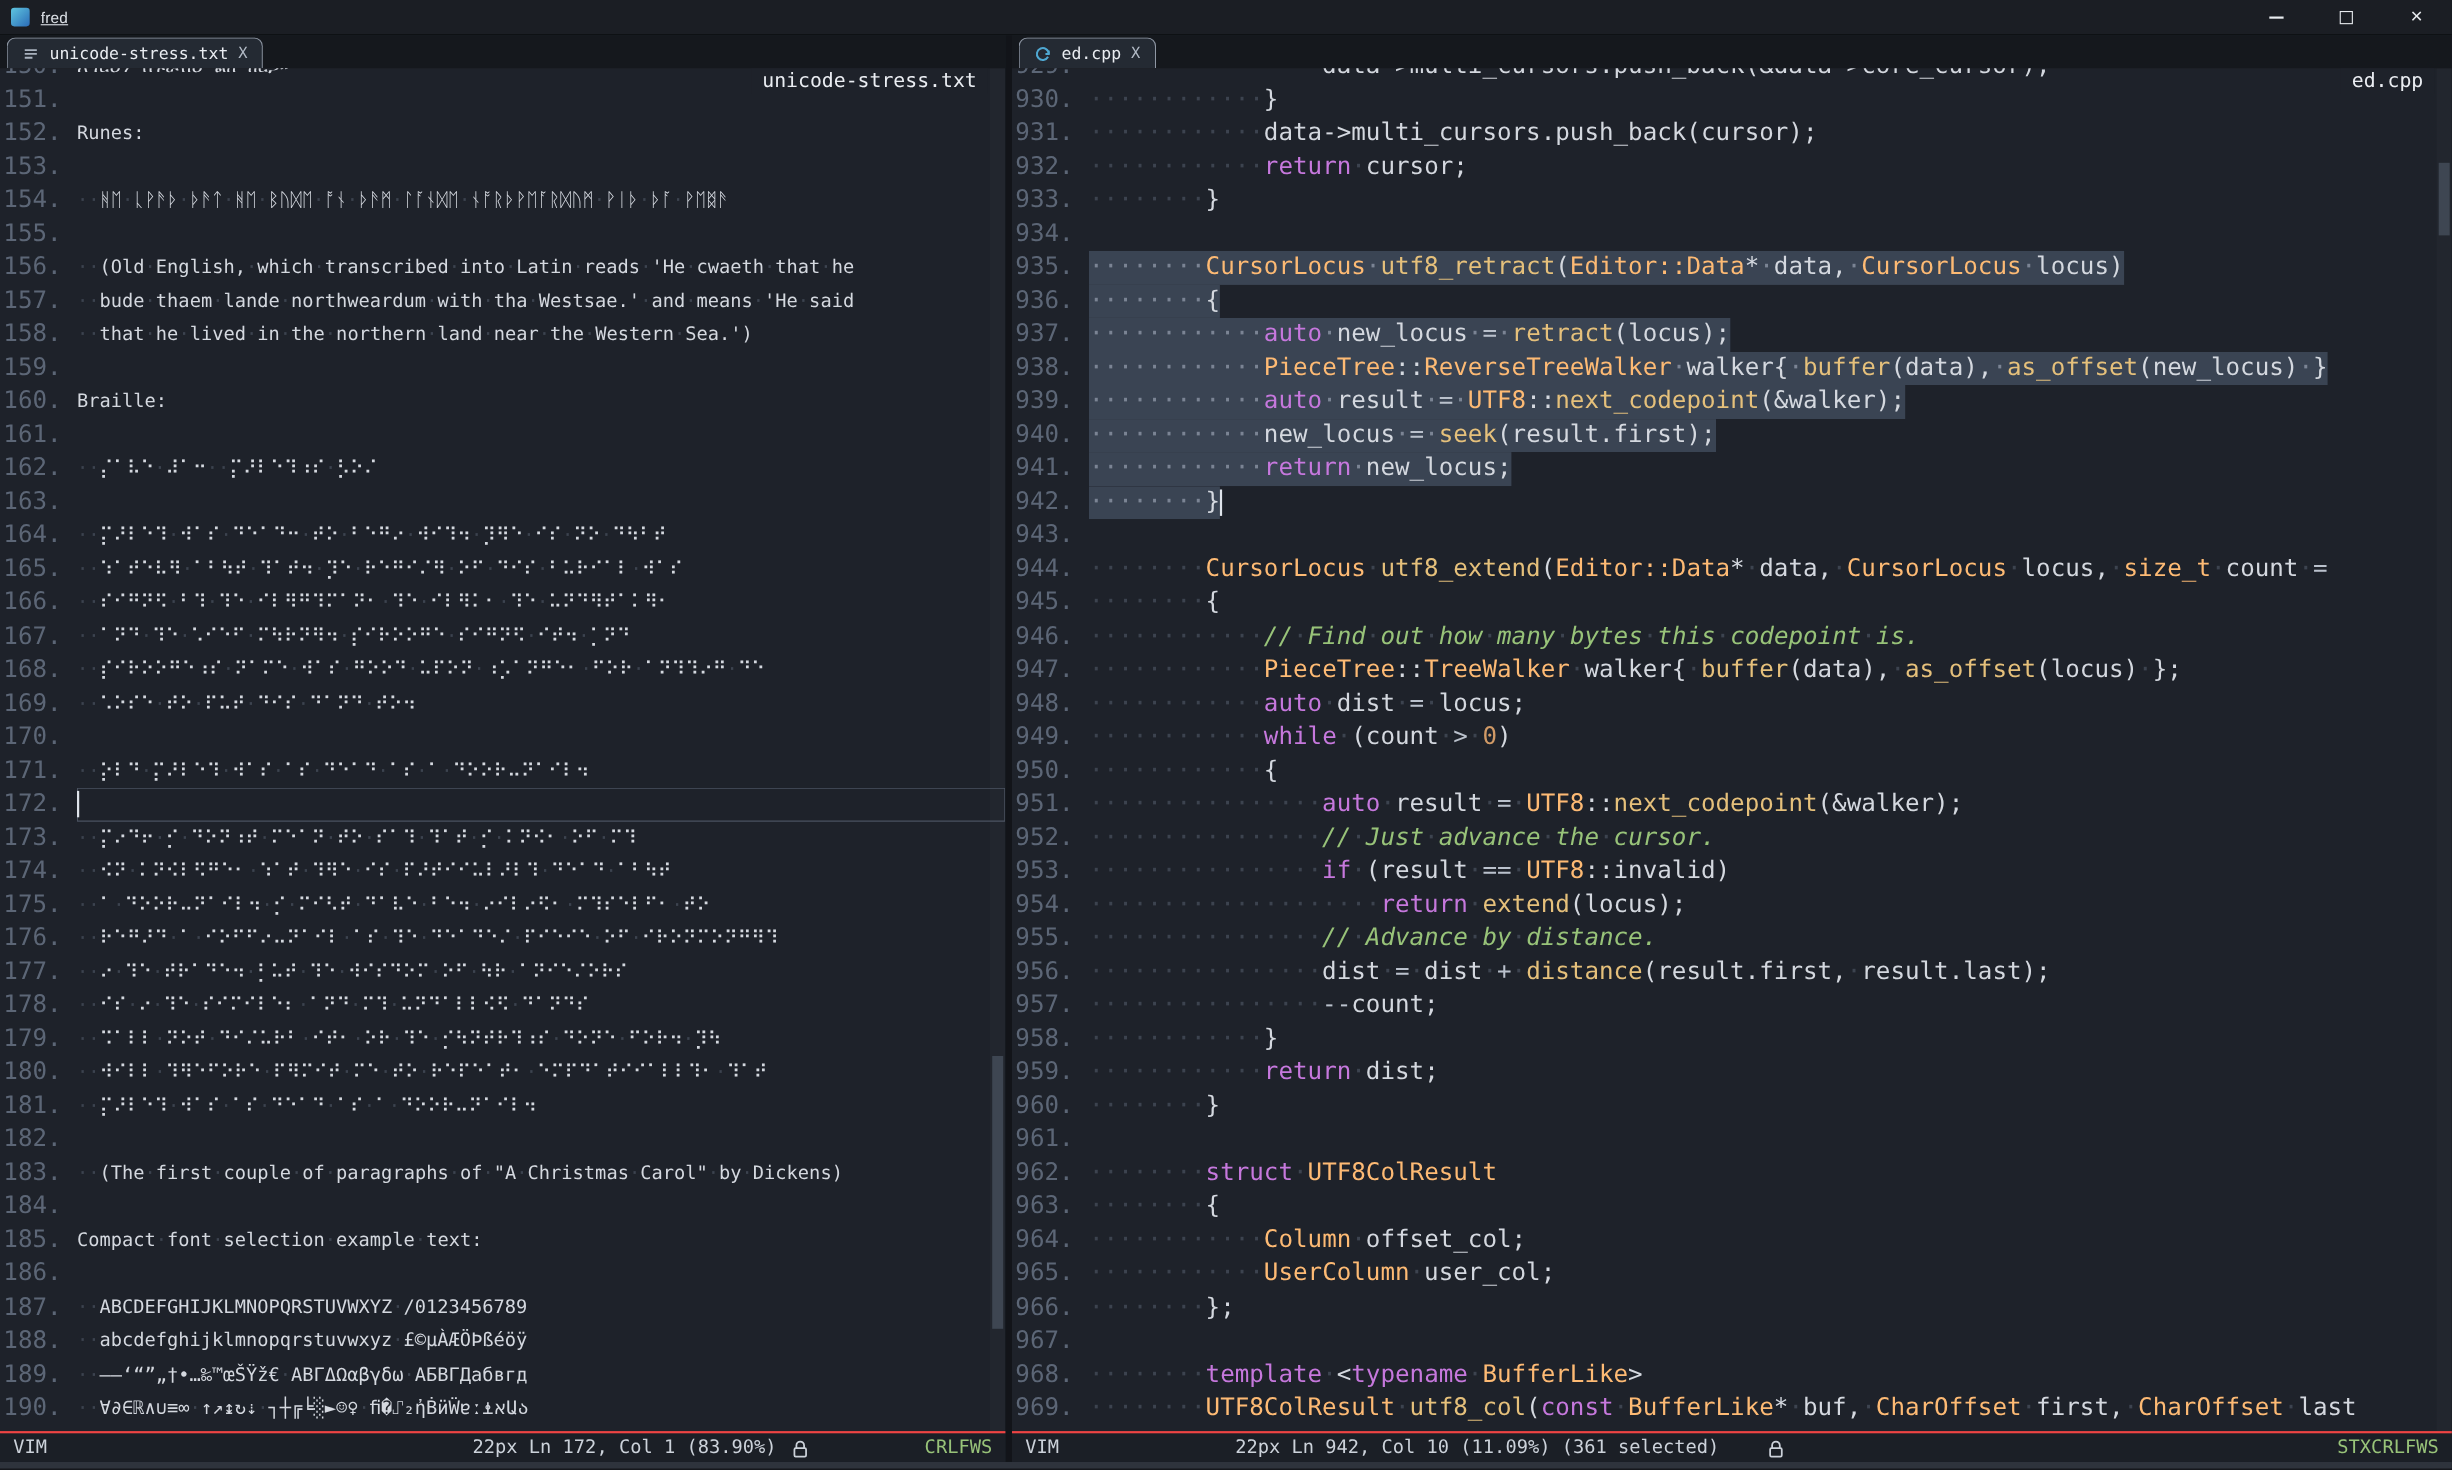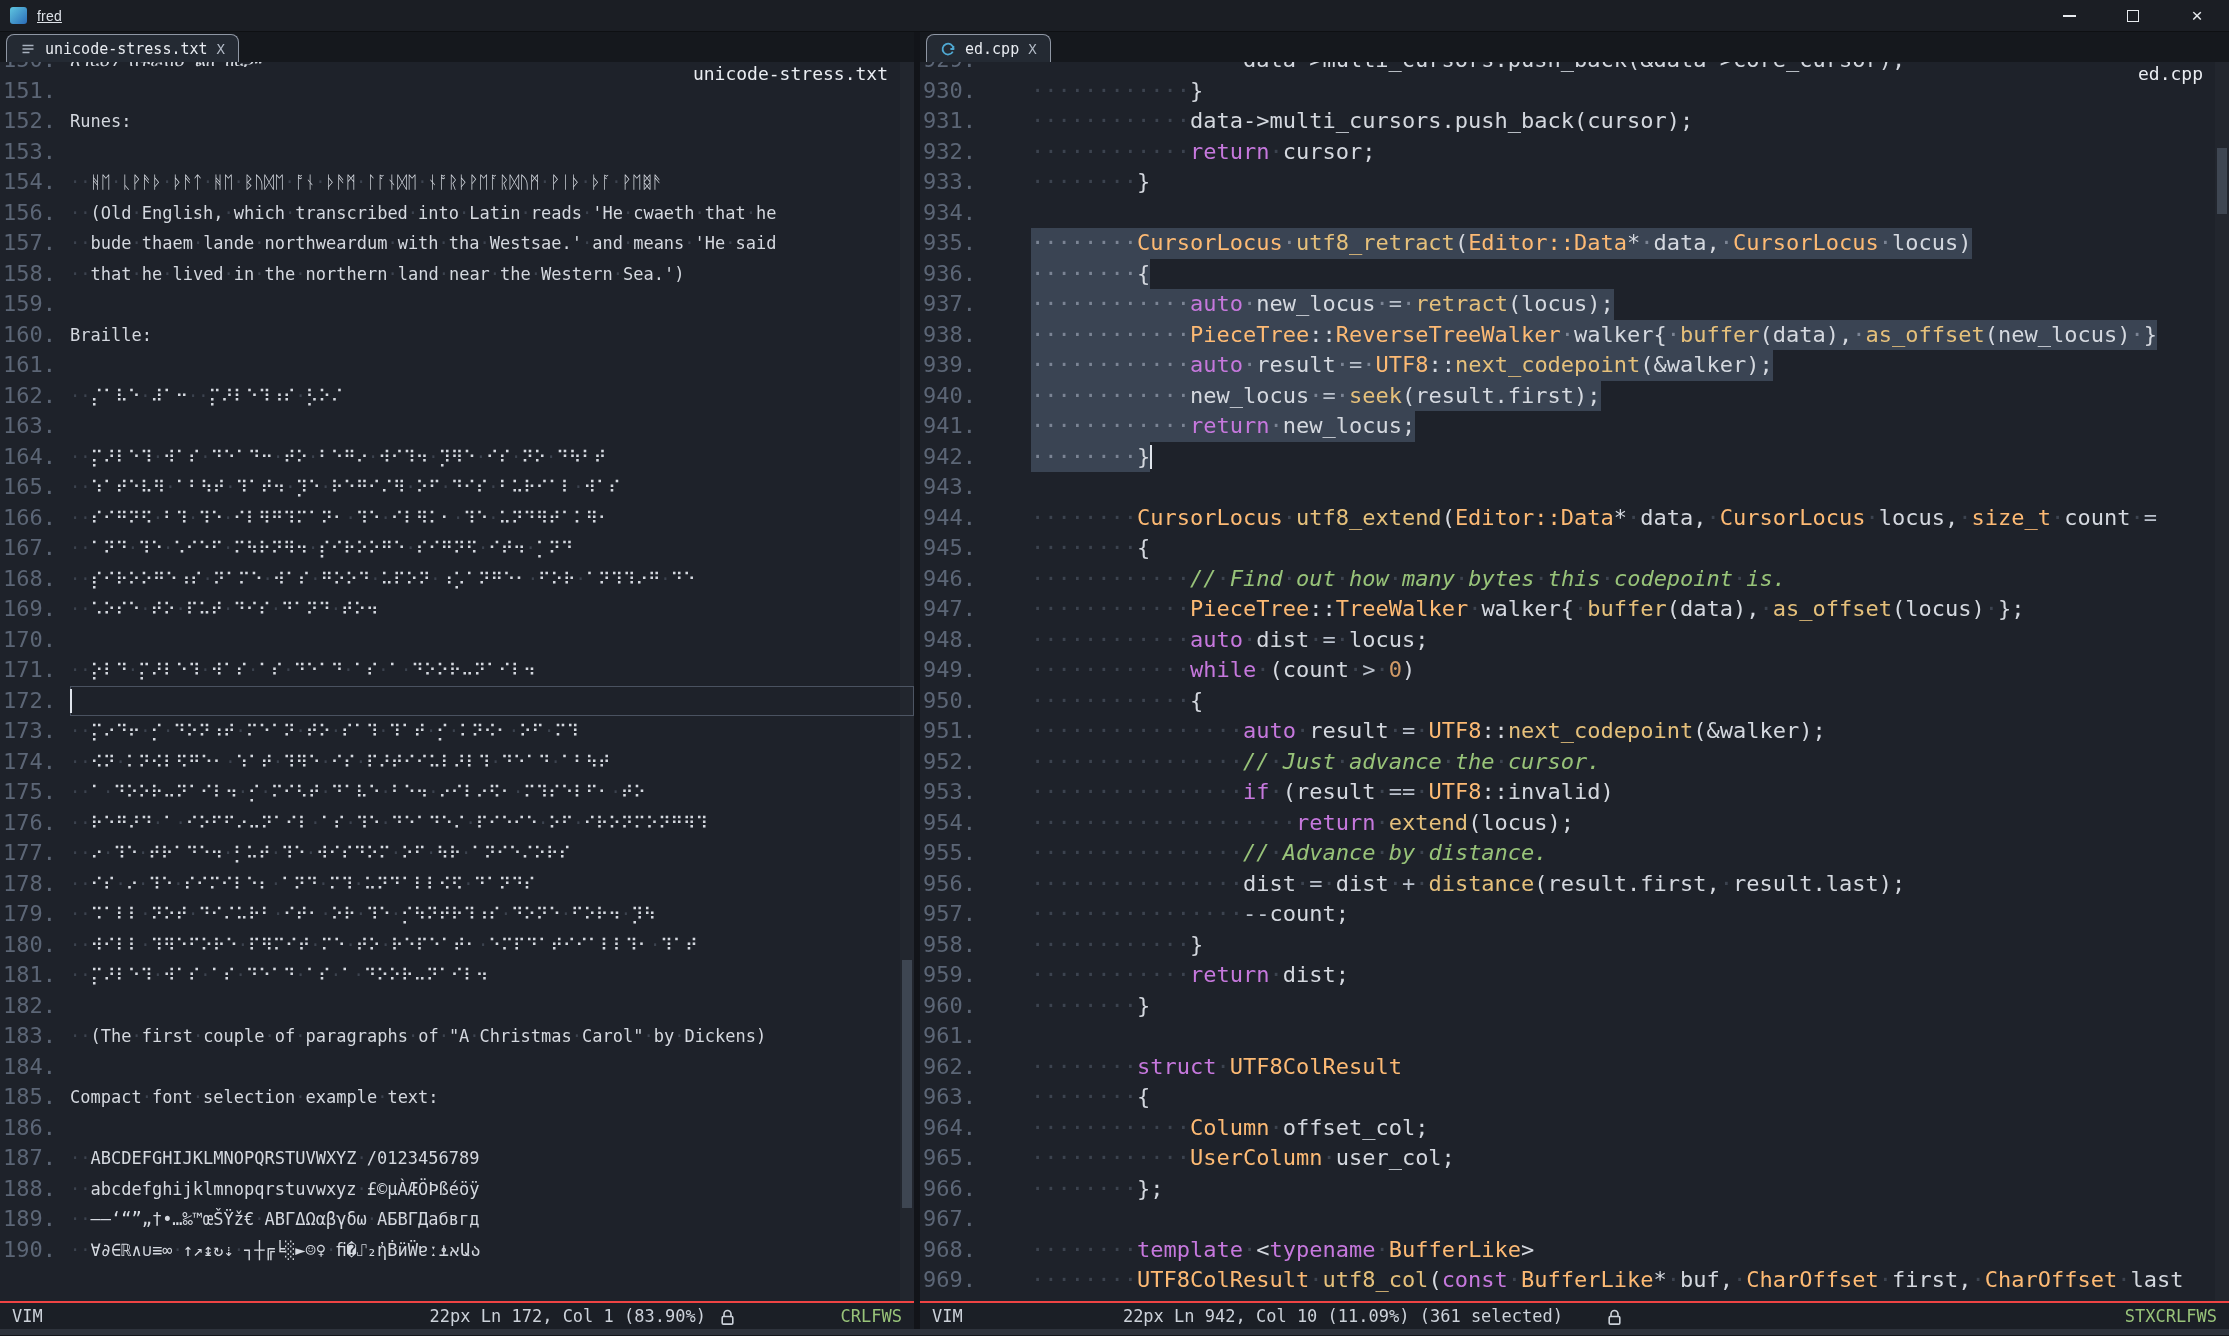--- a/index.html
+++ b/index.html
@@ -28,21 +28,21 @@
   .tab { height:28px; display:flex; align-items:center; gap:9px; padding:0 13px;
          background:#242a33; border:1px solid #8f97a4; border-bottom:none;
          border-radius:8px 8px 0 0; color:#e9ecf1; font-size:15px; }
   .file-icon { display:flex; align-items:center; }
   .tab-close { color:#b2bac6; font-size:14px; }
 
   .editor { position:relative; flex:1; overflow:hidden; }
   .editor-lines { margin-top:-17px; }
   .line { display:flex; height:30.5px; line-height:30.5px; white-space:pre; }
   .pane-left  .line { font-size:17px; }
-  .pane-right .line { font-size:22px;gap:41px; }
+  .pane-right .line { font-size:22px; }
   .lnum { width:56px; flex:none; text-align:right; color:#5c6676; font-size:22px; }
   .lbody { position:relative; flex:1; margin-left:14px; overflow:hidden; min-width:0; }
   .ltext { display:inline-block; min-height:30.5px; vertical-align:top; }
   .sel { background:#3a4453; }
   .ws { color:#3c434f; }
   .sel .ws { color:#7b8494; }
   .tk-p { color:#d4d8df; }
   .tk-k { color:#c678dd; }
   .tk-t { color:#fdba74; }
   .tk-f { color:#e5c07b; }
@@ -105,20 +105,21 @@
         <span class="tab-close">X</span>
       </div>
     </div>
     <div class="editor">
       <div class="editor-lines">
           <div class="line"><span class="lnum">150.</span><span class="lbody"><span class="ltext"><span class="tk-p">እግርህን</span><span class="ws">·</span><span class="tk-p">በፍራሽህ</span><span class="ws">·</span><span class="tk-p">ልክ</span><span class="ws">·</span><span class="tk-p">ዘርጋ።</span></span></span></div>
           <div class="line"><span class="lnum">151.</span><span class="lbody"><span class="ltext"></span></span></div>
           <div class="line"><span class="lnum">152.</span><span class="lbody"><span class="ltext"><span class="tk-p">Runes:</span></span></span></div>
           <div class="line"><span class="lnum">153.</span><span class="lbody"><span class="ltext"></span></span></div>
           <div class="line"><span class="lnum">154.</span><span class="lbody"><span class="ltext"><span class="ws">··</span><span class="tk-p">ᚻᛖ</span><span class="ws">·</span><span class="tk-p">ᚳᚹᚫᚦ</span><span class="ws">·</span><span class="tk-p">ᚦᚫᛏ</span><span class="ws">·</span><span class="tk-p">ᚻᛖ</span><span class="ws">·</span><span class="tk-p">ᛒᚢᛞᛖ</span><span class="ws">·</span><span class="tk-p">ᚩᚾ</span><span class="ws">·</span><span class="tk-p">ᚦᚫᛗ</span><span class="ws">·</span><span class="tk-p">ᛚᚪᚾᛞᛖ</span><span class="ws">·</span><span class="tk-p">ᚾᚩᚱᚦᚹᛖᚪᚱᛞᚢᛗ</span><span class="ws">·</span><span class="tk-p">ᚹᛁᚦ</span><span class="ws">·</span><span class="tk-p">ᚦᚪ</span><span class="ws">·</span><span class="tk-p">ᚹᛖᛥᚫ</span></span></span></div>
+          <div class="line"><span class="lnum">155.</span><span class="lbody"><span class="ltext"></span></span></div>
           <div class="line"><span class="lnum">156.</span><span class="lbody"><span class="ltext"><span class="ws">··</span><span class="tk-p">(Old</span><span class="ws">·</span><span class="tk-p">English,</span><span class="ws">·</span><span class="tk-p">which</span><span class="ws">·</span><span class="tk-p">transcribed</span><span class="ws">·</span><span class="tk-p">into</span><span class="ws">·</span><span class="tk-p">Latin</span><span class="ws">·</span><span class="tk-p">reads</span><span class="ws">·</span><span class="tk-p">'He</span><span class="ws">·</span><span class="tk-p">cwaeth</span><span class="ws">·</span><span class="tk-p">that</span><span class="ws">·</span><span class="tk-p">he</span></span></span></div>
           <div class="line"><span class="lnum">157.</span><span class="lbody"><span class="ltext"><span class="ws">··</span><span class="tk-p">bude</span><span class="ws">·</span><span class="tk-p">thaem</span><span class="ws">·</span><span class="tk-p">lande</span><span class="ws">·</span><span class="tk-p">northweardum</span><span class="ws">·</span><span class="tk-p">with</span><span class="ws">·</span><span class="tk-p">tha</span><span class="ws">·</span><span class="tk-p">Westsae.'</span><span class="ws">·</span><span class="tk-p">and</span><span class="ws">·</span><span class="tk-p">means</span><span class="ws">·</span><span class="tk-p">'He</span><span class="ws">·</span><span class="tk-p">said</span></span></span></div>
           <div class="line"><span class="lnum">158.</span><span class="lbody"><span class="ltext"><span class="ws">··</span><span class="tk-p">that</span><span class="ws">·</span><span class="tk-p">he</span><span class="ws">·</span><span class="tk-p">lived</span><span class="ws">·</span><span class="tk-p">in</span><span class="ws">·</span><span class="tk-p">the</span><span class="ws">·</span><span class="tk-p">northern</span><span class="ws">·</span><span class="tk-p">land</span><span class="ws">·</span><span class="tk-p">near</span><span class="ws">·</span><span class="tk-p">the</span><span class="ws">·</span><span class="tk-p">Western</span><span class="ws">·</span><span class="tk-p">Sea.')</span></span></span></div>
           <div class="line"><span class="lnum">159.</span><span class="lbody"><span class="ltext"></span></span></div>
           <div class="line"><span class="lnum">160.</span><span class="lbody"><span class="ltext"><span class="tk-p">Braille:</span></span></span></div>
           <div class="line"><span class="lnum">161.</span><span class="lbody"><span class="ltext"></span></span></div>
           <div class="line"><span class="lnum">162.</span><span class="lbody"><span class="ltext"><span class="ws">··</span><span class="tk-p">⡌⠁⠧⠑</span><span class="ws">·</span><span class="tk-p">⠼⠁⠒</span><span class="ws">··</span><span class="tk-p">⡍⠜⠇⠑⠹⠰⠎</span><span class="ws">·</span><span class="tk-p">⡣⠕⠌</span></span></span></div>
           <div class="line"><span class="lnum">163.</span><span class="lbody"><span class="ltext"></span></span></div>
           <div class="line"><span class="lnum">164.</span><span class="lbody"><span class="ltext"><span class="ws">··</span><span class="tk-p">⡍⠜⠇⠑⠹</span><span class="ws">·</span><span class="tk-p">⠺⠁⠎</span><span class="ws">·</span><span class="tk-p">⠙⠑⠁⠙⠒</span><span class="ws">·</span><span class="tk-p">⠞⠕</span><span class="ws">·</span><span class="tk-p">⠃⠑⠛⠔</span><span class="ws">·</span><span class="tk-p">⠺⠊⠹⠲</span><span class="ws">·</span><span class="tk-p">⡹⠻⠑</span><span class="ws">·</span><span class="tk-p">⠊⠎</span><span class="ws">·</span><span class="tk-p">⠝⠕</span><span class="ws">·</span><span class="tk-p">⠙⠳⠃⠞</span></span></span></div>
           <div class="line"><span class="lnum">165.</span><span class="lbody"><span class="ltext"><span class="ws">··</span><span class="tk-p">⠱⠁⠞⠑⠧⠻</span><span class="ws">·</span><span class="tk-p">⠁⠃⠳⠞</span><span class="ws">·</span><span class="tk-p">⠹⠁⠞⠲</span><span class="ws">·</span><span class="tk-p">⡹⠑</span><span class="ws">·</span><span class="tk-p">⠗⠑⠛⠊⠌⠻</span><span class="ws">·</span><span class="tk-p">⠕⠋</span><span class="ws">·</span><span class="tk-p">⠙⠊⠎</span><span class="ws">·</span><span class="tk-p">⠃⠥⠗⠊⠁⠇</span><span class="ws">·</span><span class="tk-p">⠺⠁⠎</span></span></span></div>

